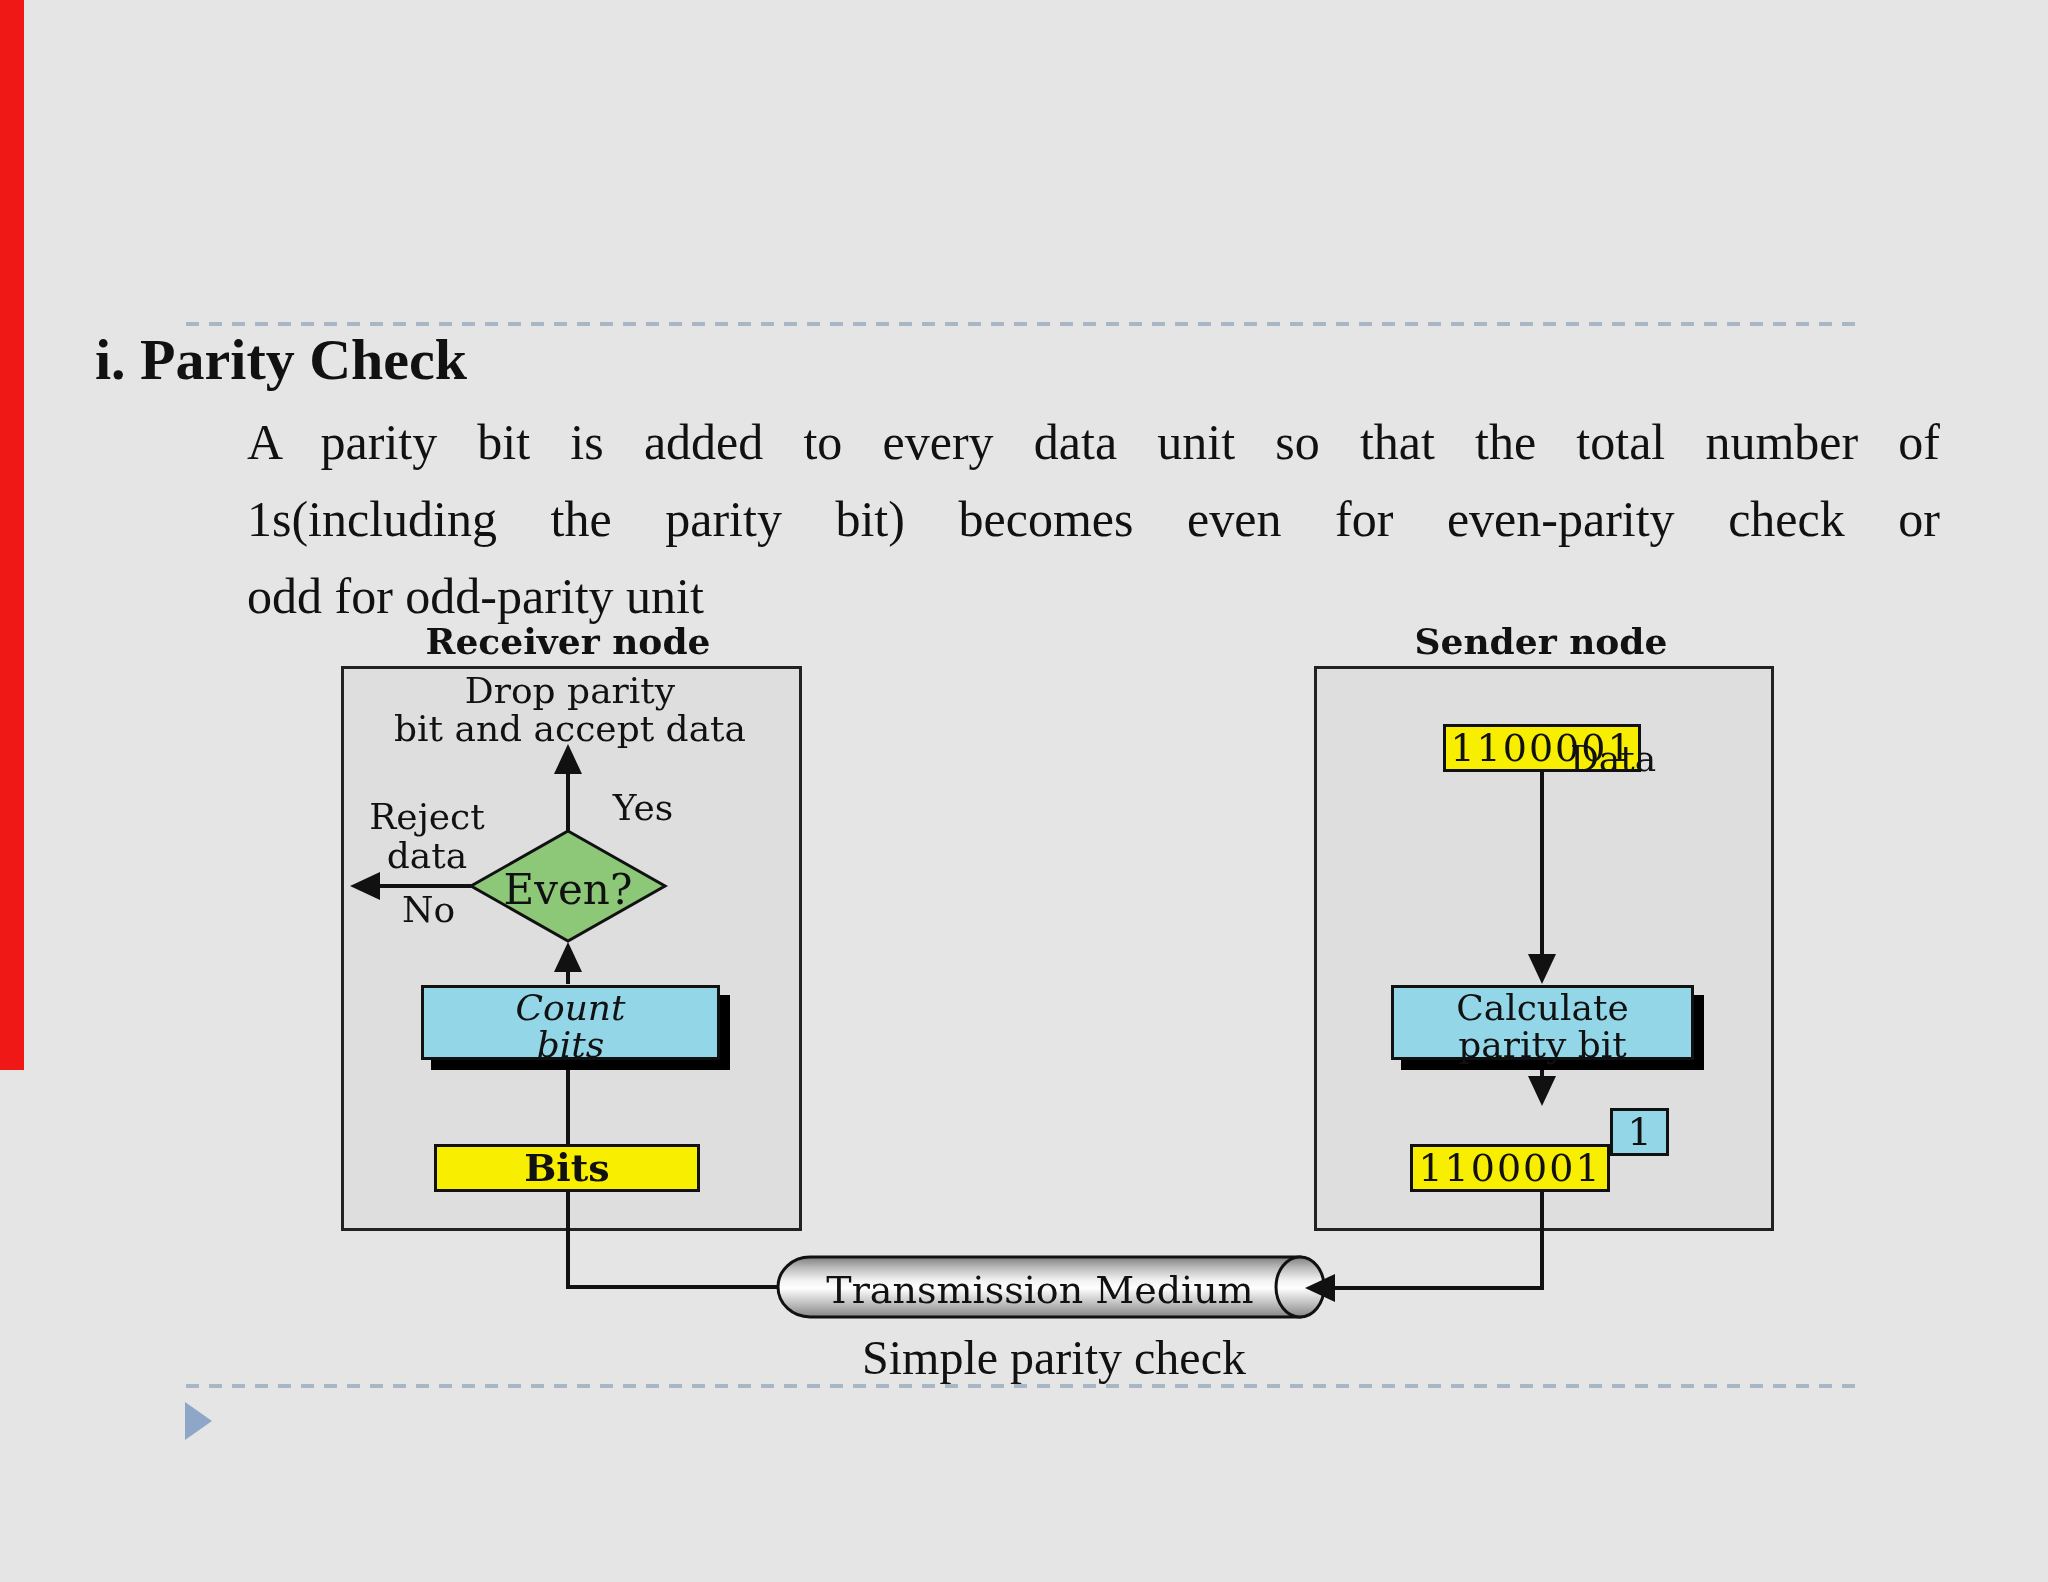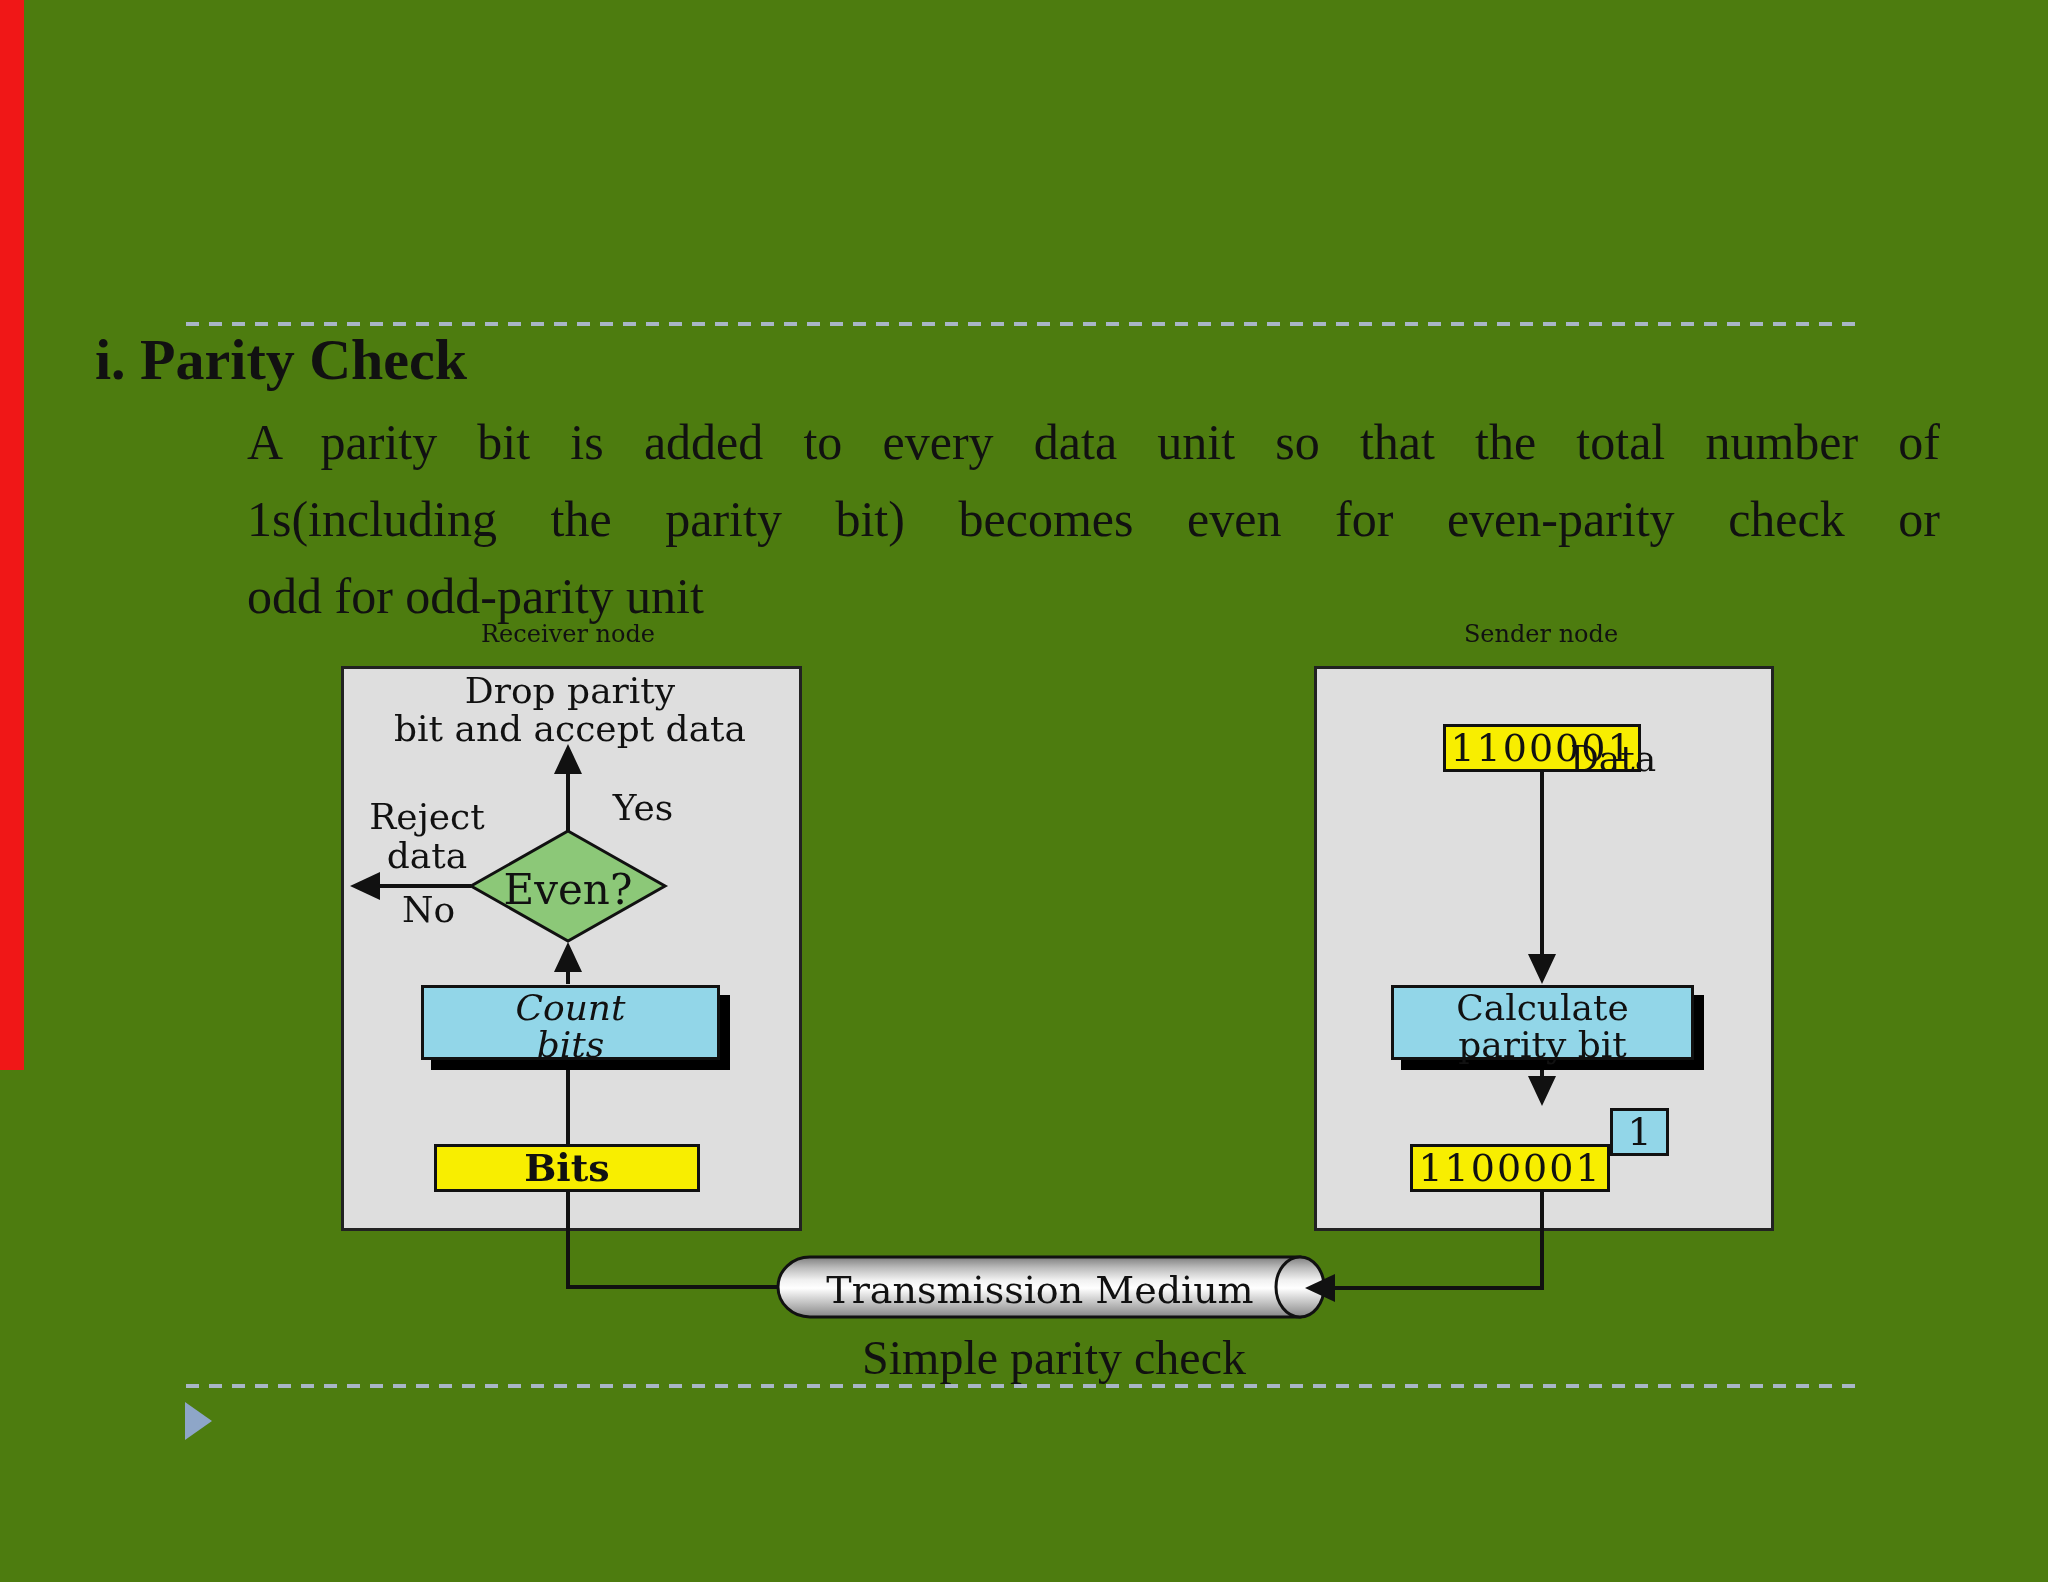--- a/index.html
+++ b/index.html
@@ -1,36 +1,36 @@
 <!DOCTYPE html>
 <html style="--red_bar: #f01717; --dash: #a9b6c6; --triangle: #8ea6c8; --node_bg: #dedede; --node_border: #222222; --yellow: #f8ee00; --cyan: #92d6e8; --green: #8cc878; --ink: #111111; --shadow: #000000;"><head>
 <meta charset="utf-8">
 <style>
   html,body{margin:0;padding:0;background:#ffffff;}
   #stage{
-    position:relative;width:2048px;height:1582px;background:#4d7c0f;
+    position:relative;width:2048px;height:1582px;background:#e5e5e5;
     font-family:"Liberation Serif",serif;color:var(--ink);overflow:hidden;
   }
   .abs{position:absolute;}
   
   #redbar{left:0;top:0;width:24px;height:1070px;background:var(--red_bar);z-index:4;}
   
   .dashrule{
     height:4px;width:1676px;left:186px;z-index:1;
     background:repeating-linear-gradient(90deg,var(--dash) 0 13px,transparent 13px 23px);
   }
   #dash-top{top:322px;}
   #dash-bottom{top:1384px;}
   
   #title{left:95px;top:326px;font-size:58px;font-weight:bold;white-space:nowrap;z-index:3;}
   #body{left:200px;top:404px;width:1740px;font-size:50px;line-height:77px;z-index:3;}
   .bodyline{text-align:justify;text-align-last:justify;white-space:normal;margin-left:47px;}
   .bodyline.last{text-align:left;text-align-last:left;}
   .nodebox{background:var(--node_bg);border:3px solid var(--node_border);z-index:0;}
-  .nodelabel{width:400px;top:620px;font-size:24px;text-align:center;z-index:3;font-family:"DejaVu Serif",serif;}
+  .nodelabel{width:400px;top:620px;font-size:36px;text-align:center;z-index:3;font-family:"DejaVu Serif",serif;font-weight:bold;}
   .lbl{z-index:3;font-family:"DejaVu Serif",serif;color:var(--ink);}
   .cbox{border:3px solid var(--ink);z-index:3;text-align:center;font-family:"DejaVu Serif",serif;box-sizing:border-box;}
   .cyan{background:var(--cyan);box-shadow:10px 10px 0 var(--shadow);}
   .yellow{background:var(--yellow);margin-top:36px;}
   #svg-overlay{left:0;top:0;z-index:2;pointer-events:none;}
   .flowline{stroke:var(--ink);stroke-width:4;fill:none;}
   .head{fill:var(--ink);}
   .diamond{fill:var(--green);stroke:var(--ink);stroke-width:3;}
   .cylbody{stroke:var(--ink);stroke-width:3;}
   

